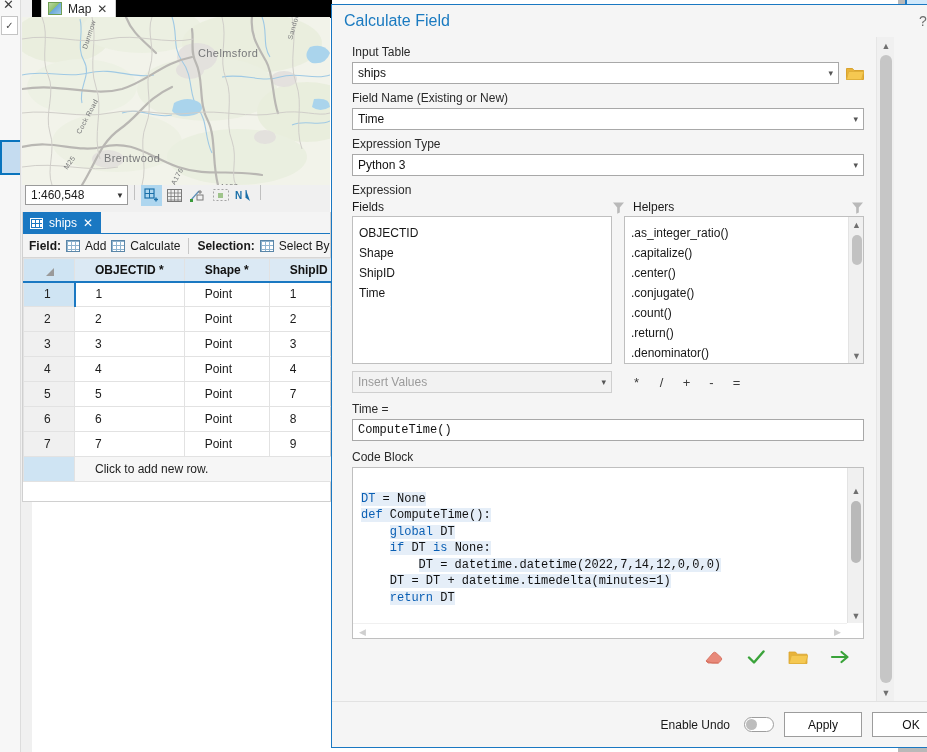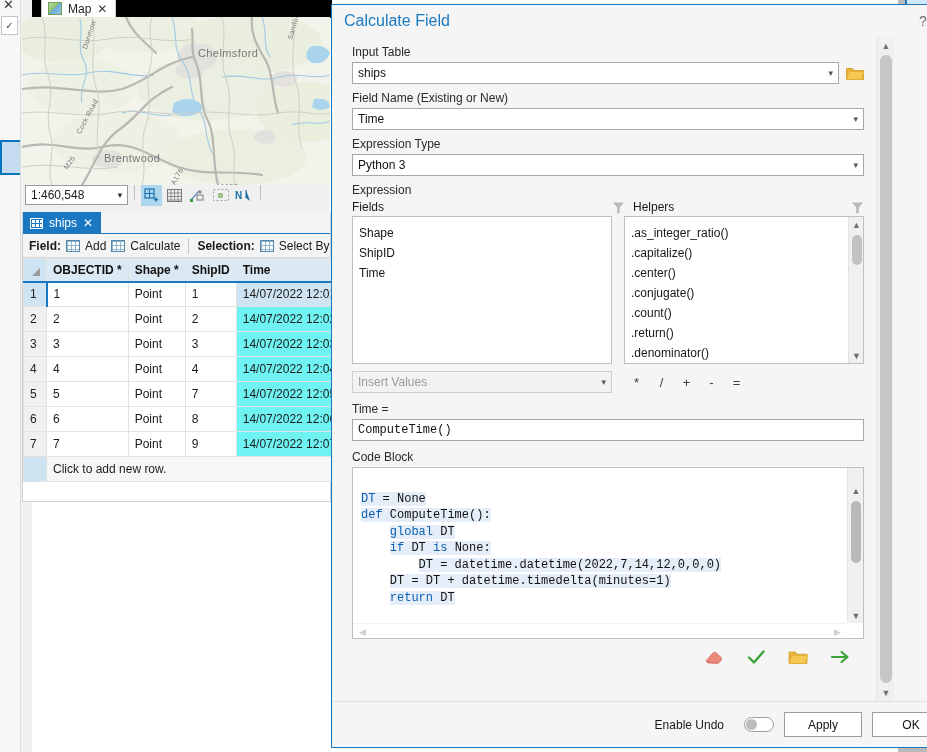--- a/index.html
+++ b/index.html
@@ -118,21 +118,21 @@
                       linear-gradient(90deg,#8fb4cf 1px, transparent 1px);
     background-size: 4px 4px; vertical-align: -2px;
   }
   .tb-divider { width: 1px; height: 16px; background: #c8c8c8; margin: 0 3px; }
 
   table.attr {
     position: absolute; left: 0; top: 46px; border-collapse: collapse;
     font-size: 12px; table-layout: fixed;
   }
   table.attr th, table.attr td {
-    border: 1px solid #e2e2e2; height: 25px; padding: 0 6px;
+    border: 1px solid #e2e2e2; height: 25px; padding: 0 20px;
     font-weight: normal; text-align: left; vertical-align: middle;
     white-space: nowrap; overflow: hidden;
   }
   table.attr th {
     background: #dbe9f4; font-weight: bold; color: #111; height: 23px;
     border-bottom: 2px solid #1a78c2;
   }
   table.attr th.selhdr { background: #cfe4f3; }
   .col-sel   { width: 18px; }
   .col-oid   { width: 72px; }
@@ -316,21 +316,21 @@
     display: flex; justify-content: flex-end; gap: 22px;
     padding: 8px 14px 0 0; align-items: center;
   }
   .act { width: 20px; height: 20px; }
 
   .dlg-footer {
     flex: none; height: 46px; border-top: 1px solid #e2e2e2;
     display: flex; align-items: center; justify-content: flex-end;
     gap: 10px; padding-right: 18px; background: #f5f5f5;
   }
-  .undo-wrap { display: flex; align-items: center; gap: 20px; font-size: 12px; color: #1a1a1a; }
+  .undo-wrap { display: flex; align-items: center; gap: 14px; font-size: 12px; color: #1a1a1a; }
   .toggle {
     width: 30px; height: 15px; border-radius: 8px; border: 1px solid #9e9e9e;
     background: #fff; position: relative;
   }
   .toggle .knob {
     position: absolute; left: 1px; top: 1px; width: 11px; height: 11px;
     border-radius: 50%; background: #bdbdbd;
   }
   .btn {
     width: 78px; height: 25px; background: #fff; border: 1px solid #9c9c9c;
@@ -627,20 +627,21 @@
             <span>Helpers</span>
             <span style="flex:1"></span>
             <svg class="funnel" viewBox="0 0 13 13">
               <path d="M1 1.5 h11 l-4.2 5 v5 l-2.6 1.2 v-6.2 z" fill="#b9b9b9"></path>
             </svg>
           </div>
         </div>
 
         <div class="lists">
           <div class="listbox fields">
+            <div class="li">OBJECTID</div>
             <div class="li">Shape</div>
             <div class="li">ShipID</div>
             <div class="li">Time</div>
           </div>
           <div class="listbox helpers">
             <div class="li">.as_integer_ratio()</div>
             <div class="li">.capitalize()</div>
             <div class="li">.center()</div>
             <div class="li">.conjugate()</div>
             <div class="li">.count()</div>

